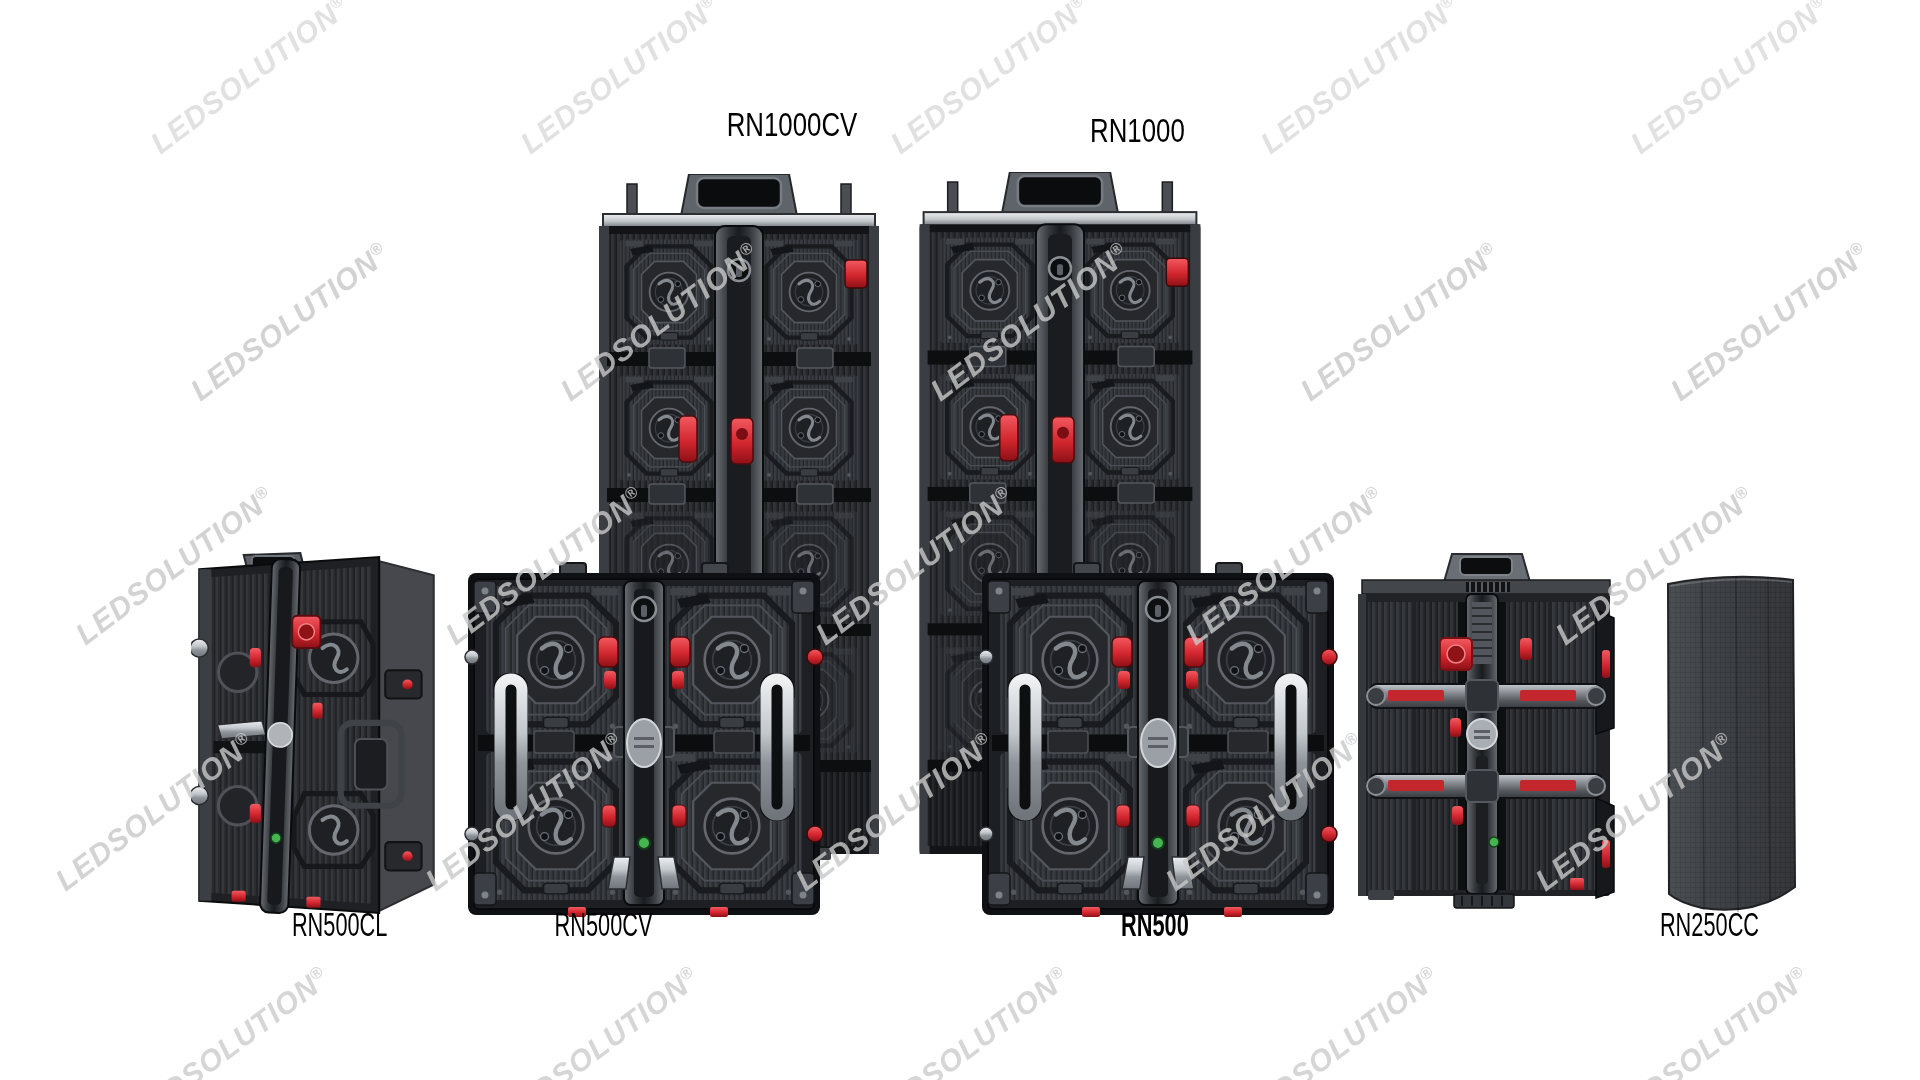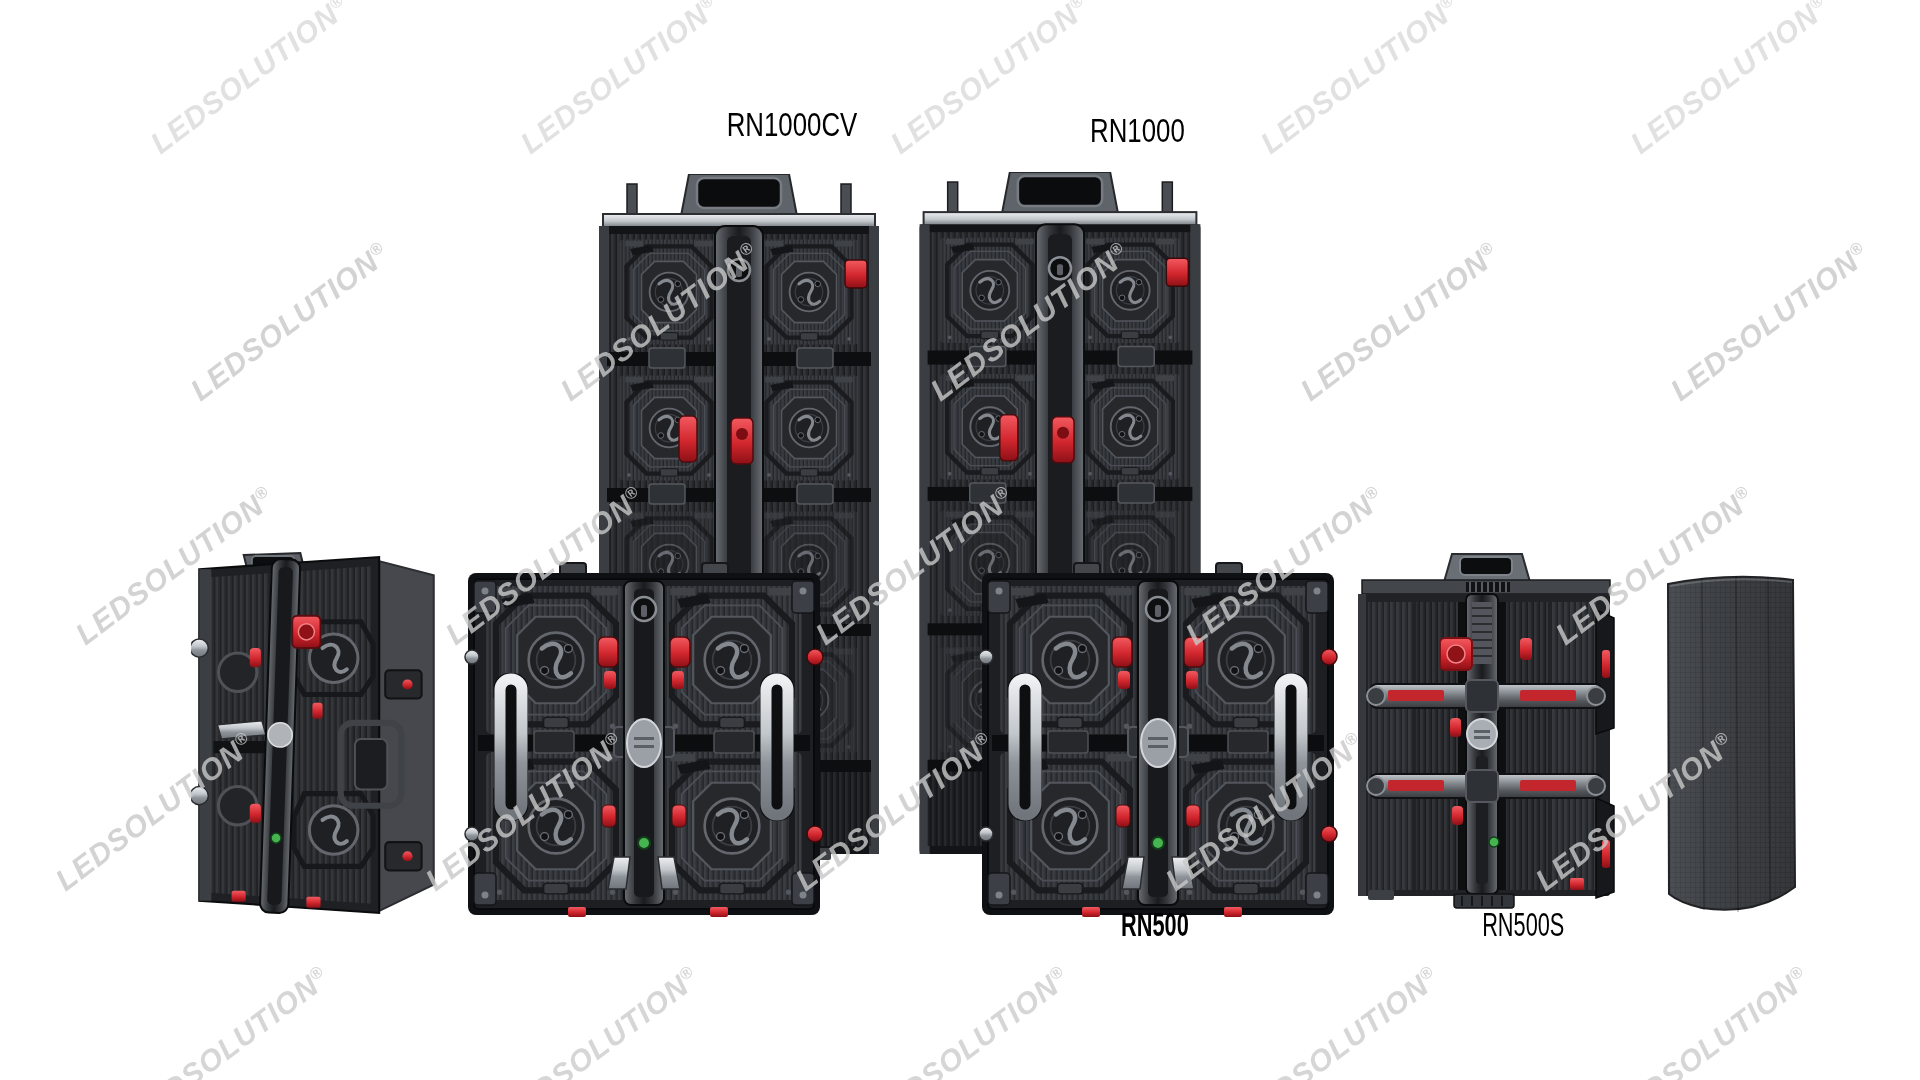--- a/index.html
+++ b/index.html
@@ -394,16 +394,18 @@
       <span class="wm" style="left: 1635px; top: 812px; opacity: 0.8; color: rgb(201, 201, 201);">LEDSOLUTION<sup>®</sup></span>
       <span class="wm" style="left: 230px; top: 1046px; opacity: 0.75; color: rgb(201, 201, 201);">LEDSOLUTION<sup>®</sup></span>
       <span class="wm" style="left: 600px; top: 1046px; opacity: 0.75; color: rgb(201, 201, 201);">LEDSOLUTION<sup>®</sup></span>
       <span class="wm" style="left: 970px; top: 1046px; opacity: 0.75; color: rgb(201, 201, 201);">LEDSOLUTION<sup>®</sup></span>
       <span class="wm" style="left: 1340px; top: 1046px; opacity: 0.75; color: rgb(201, 201, 201);">LEDSOLUTION<sup>®</sup></span>
       <span class="wm" style="left: 1710px; top: 1046px; opacity: 0.75; color: rgb(201, 201, 201);">LEDSOLUTION<sup>®</sup></span>
     </div>
 
   <div class="plabel" id="lbl-rn1000cv"><span>RN1000CV</span></div>
   <div class="plabel" id="lbl-rn1000"><span>RN1000</span></div>
+  <div class="plabel narrow" id="lbl-rn500cl"><span>RN500CL</span></div>
+  <div class="plabel narrow" id="lbl-rn500cv"><span>RN500CV</span></div>
   <div class="plabel narrow" id="lbl-rn500"><span>RN500</span></div>
-  <div class="plabel narrow" id="lbl-rn500s"><span>RN500S</span></div>
+  <div class="plabel narrow" id="lbl-rn250cc"><span>RN250CC</span></div>
 
 </div>
 
 </body></html>

